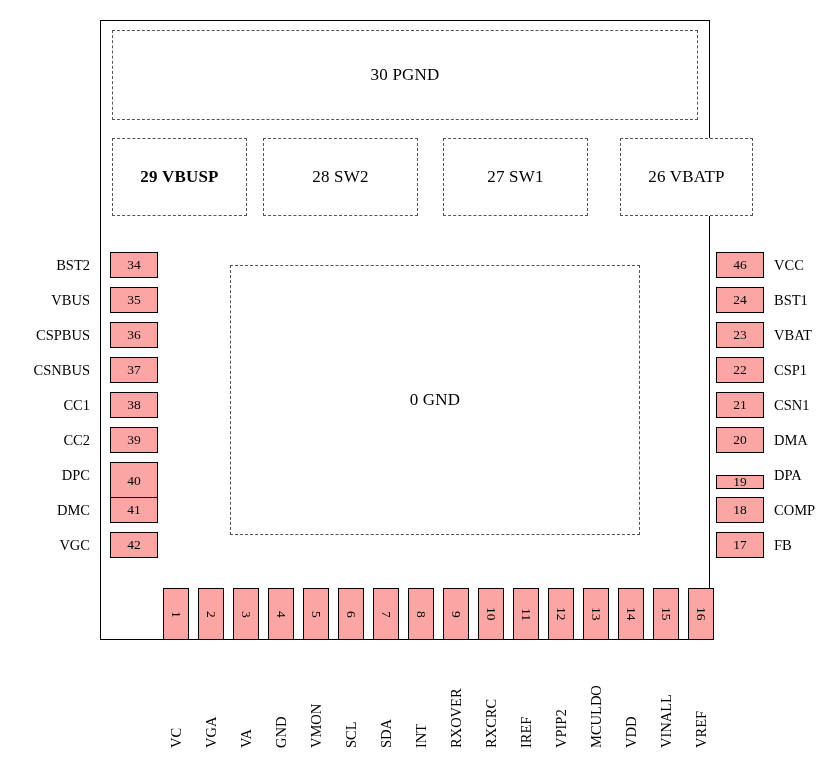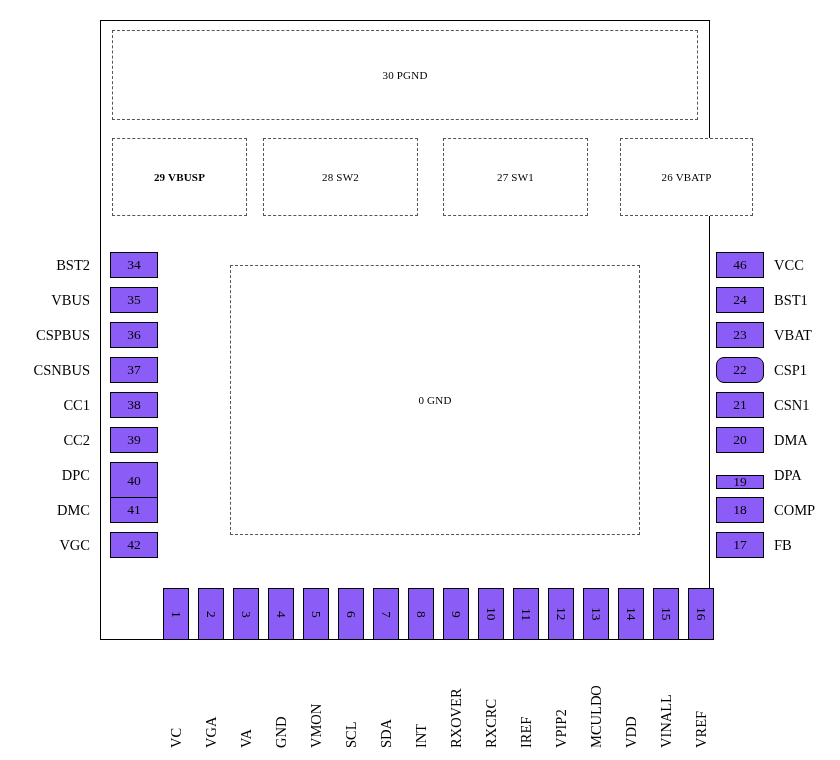--- a/index.html
+++ b/index.html
@@ -33,31 +33,31 @@
   }
 
   
   .pad {
     position: absolute;
     border: 1px dashed #555;
     box-sizing: border-box;
     display: flex;
     align-items: center;
     justify-content: center;
-    font-size: 11px;
+    font-size: 17px;
     letter-spacing: 0.2px;
     background: #fff;
   }
 
   
   .pin-box {
     position: absolute;
     border: 1px solid #000;
     box-sizing: border-box;
-    background: #8b5cf6;
+    background: #fca5a5;
     display: flex;
     align-items: center;
     justify-content: center;
     font-size: 13.5px;
   }
   .pin-label {
     position: absolute;
     font-size: 14.5px;
     white-space: nowrap;
     display: flex;
@@ -113,21 +113,21 @@
       <div class="pin-box" style="left: 110px; top: 497px; width: 48px; height: 26px;">41</div>
       <div class="pin-label left" style="left: 0px; top: 497px; width: 100px; height: 26px; padding-right: 10px; box-sizing: border-box;">DMC</div>
       <div class="pin-box" style="left: 110px; top: 532px; width: 48px; height: 26px;">42</div>
       <div class="pin-label left" style="left: 0px; top: 532px; width: 100px; height: 26px; padding-right: 10px; box-sizing: border-box;">VGC</div>
       <div class="pin-box" style="left: 716px; top: 252px; width: 48px; height: 26px;">46</div>
       <div class="pin-label right" style="left: 774px; top: 252px; width: 120px; height: 26px;">VCC</div>
       <div class="pin-box" style="left: 716px; top: 287px; width: 48px; height: 26px;">24</div>
       <div class="pin-label right" style="left: 774px; top: 287px; width: 120px; height: 26px;">BST1</div>
       <div class="pin-box" style="left: 716px; top: 322px; width: 48px; height: 26px;">23</div>
       <div class="pin-label right" style="left: 774px; top: 322px; width: 120px; height: 26px;">VBAT</div>
-      <div class="pin-box" style="left: 716px; top: 357px; width: 48px; height: 26px; border-radius: 8px;">22</div>
+      <div class="pin-box" style="left: 716px; top: 357px; width: 48px; height: 26px;">22</div>
       <div class="pin-label right" style="left: 774px; top: 357px; width: 120px; height: 26px;">CSP1</div>
       <div class="pin-box" style="left: 716px; top: 392px; width: 48px; height: 26px;">21</div>
       <div class="pin-label right" style="left: 774px; top: 392px; width: 120px; height: 26px;">CSN1</div>
       <div class="pin-box" style="left: 716px; top: 427px; width: 48px; height: 26px;">20</div>
       <div class="pin-label right" style="left: 774px; top: 427px; width: 120px; height: 26px;">DMA</div>
       <div class="pin-box" style="left: 716px; top: 475px; width: 48px; height: 14px;">19</div>
       <div class="pin-label right" style="left: 774px; top: 462px; width: 120px; height: 26px;">DPA</div>
       <div class="pin-box" style="left: 716px; top: 497px; width: 48px; height: 26px;">18</div>
       <div class="pin-label right" style="left: 774px; top: 497px; width: 120px; height: 26px;">COMP</div>
       <div class="pin-box" style="left: 716px; top: 532px; width: 48px; height: 26px;">17</div>

